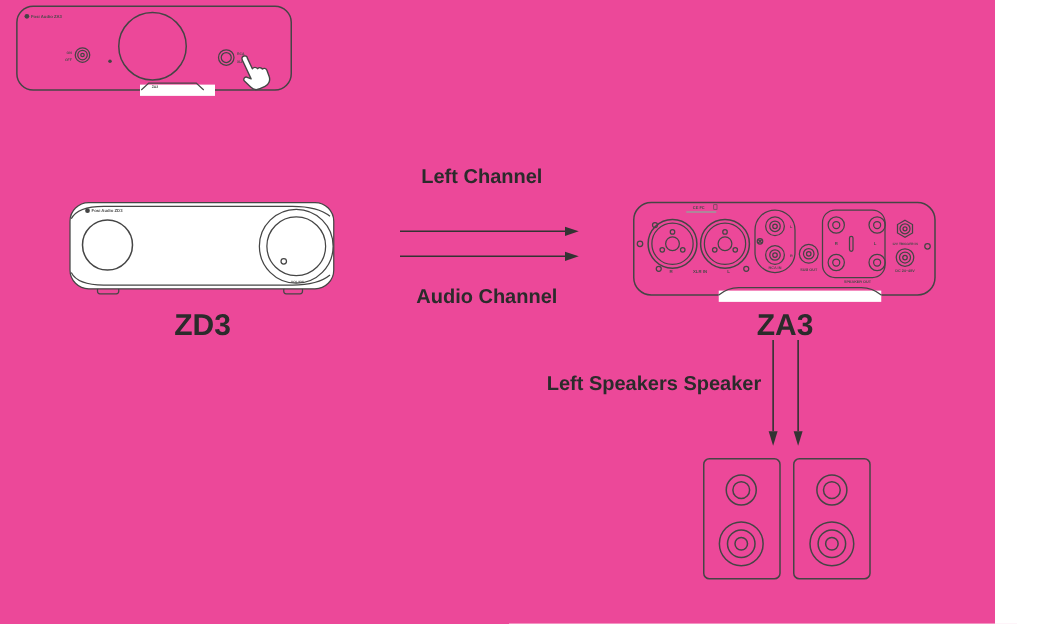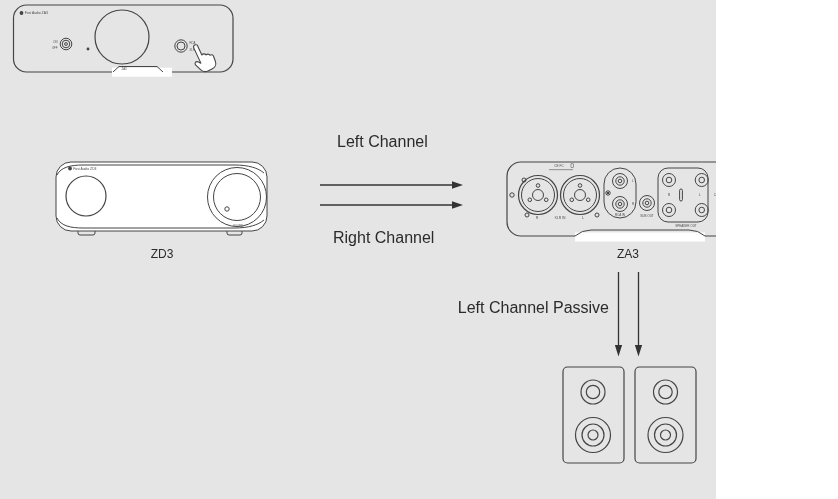--- a/index.html
+++ b/index.html
@@ -1,22 +1,22 @@
 <!DOCTYPE html>
 <html><head>
 <meta charset="utf-8">
 <style>
   html,body{margin:0;padding:0;background:#fff;}
   .canvas{
-    position:relative;width:716px;height:499px;background:#e5e5e5;overflow:hidden;
-    font-family:"Liberation Sans", sans-serif;color:#2b2b2b;
+    position:relative;width:796px;height:499px;background:#ec4899;overflow:hidden;
+    font-family:"Liberation Sans", sans-serif;color:#2b2b2b;font-weight:bold;
   }
   .canvas svg{position:absolute;overflow:visible;}
   .lbl{position:absolute;font-size:16px;line-height:1.1;white-space:nowrap;color:#2b2b2b;}
-  .cap{position:absolute;transform:translateX(-50%);font-size:12px;white-space:nowrap;color:#2b2b2b;}
+  .cap{position:absolute;transform:translateX(-50%);font-size:24px;white-space:nowrap;color:#2b2b2b;}
   .cap-sm{position:absolute;transform:translateX(-50%);font-size:17px;white-space:nowrap;color:#2b2b2b;}
   .ra{text-align:right;}
   svg .ln{fill:none;stroke:#454545;stroke-width:1;}
   svg .ln2{fill:none;stroke:#454545;stroke-width:1.2;}
   svg .fillw{fill:#ffffff;stroke:#454545;stroke-width:1;}
   svg .tiny{fill:#4a4a4a;stroke:none;font-family:"Liberation Sans",sans-serif;}
   svg .arrow{stroke:#333333;stroke-width:1.3;}
   svg .ah{fill:#333333;stroke:none;}
 </style>
 </head>
@@ -215,18 +215,18 @@
       <line class="arrow" x1="618.5" y1="272" x2="618.5" y2="345"></line>
       <polygon class="ah" points="614.9,345 618.5,356.5 622.1,345"></polygon>
     </g>
     <g>
       <line class="arrow" x1="638.5" y1="272" x2="638.5" y2="345"></line>
       <polygon class="ah" points="634.9,345 638.5,356.5 642.1,345"></polygon>
     </g>
   </svg>
 
   <div class="lbl" style="left:337px;top:133px;">Left Channel</div>
-  <div class="lbl" style="left:333px;top:229px;">Right Channel</div>
+  <div class="lbl" style="left:333px;top:229px;">Audio Channel</div>
   <div class="cap" style="left:162px;top:247px;">ZD3</div>
   <div class="cap" style="left:628px;top:247px;">ZA3</div>
-  <div class="lbl ra" style="left:420px;top:299px;width:189px;">Left Channel Passive</div>
+  <div class="lbl ra" style="left:420px;top:299px;width:189px;">Left Speakers Speaker</div>
 
 </div>
 
 </body></html>

